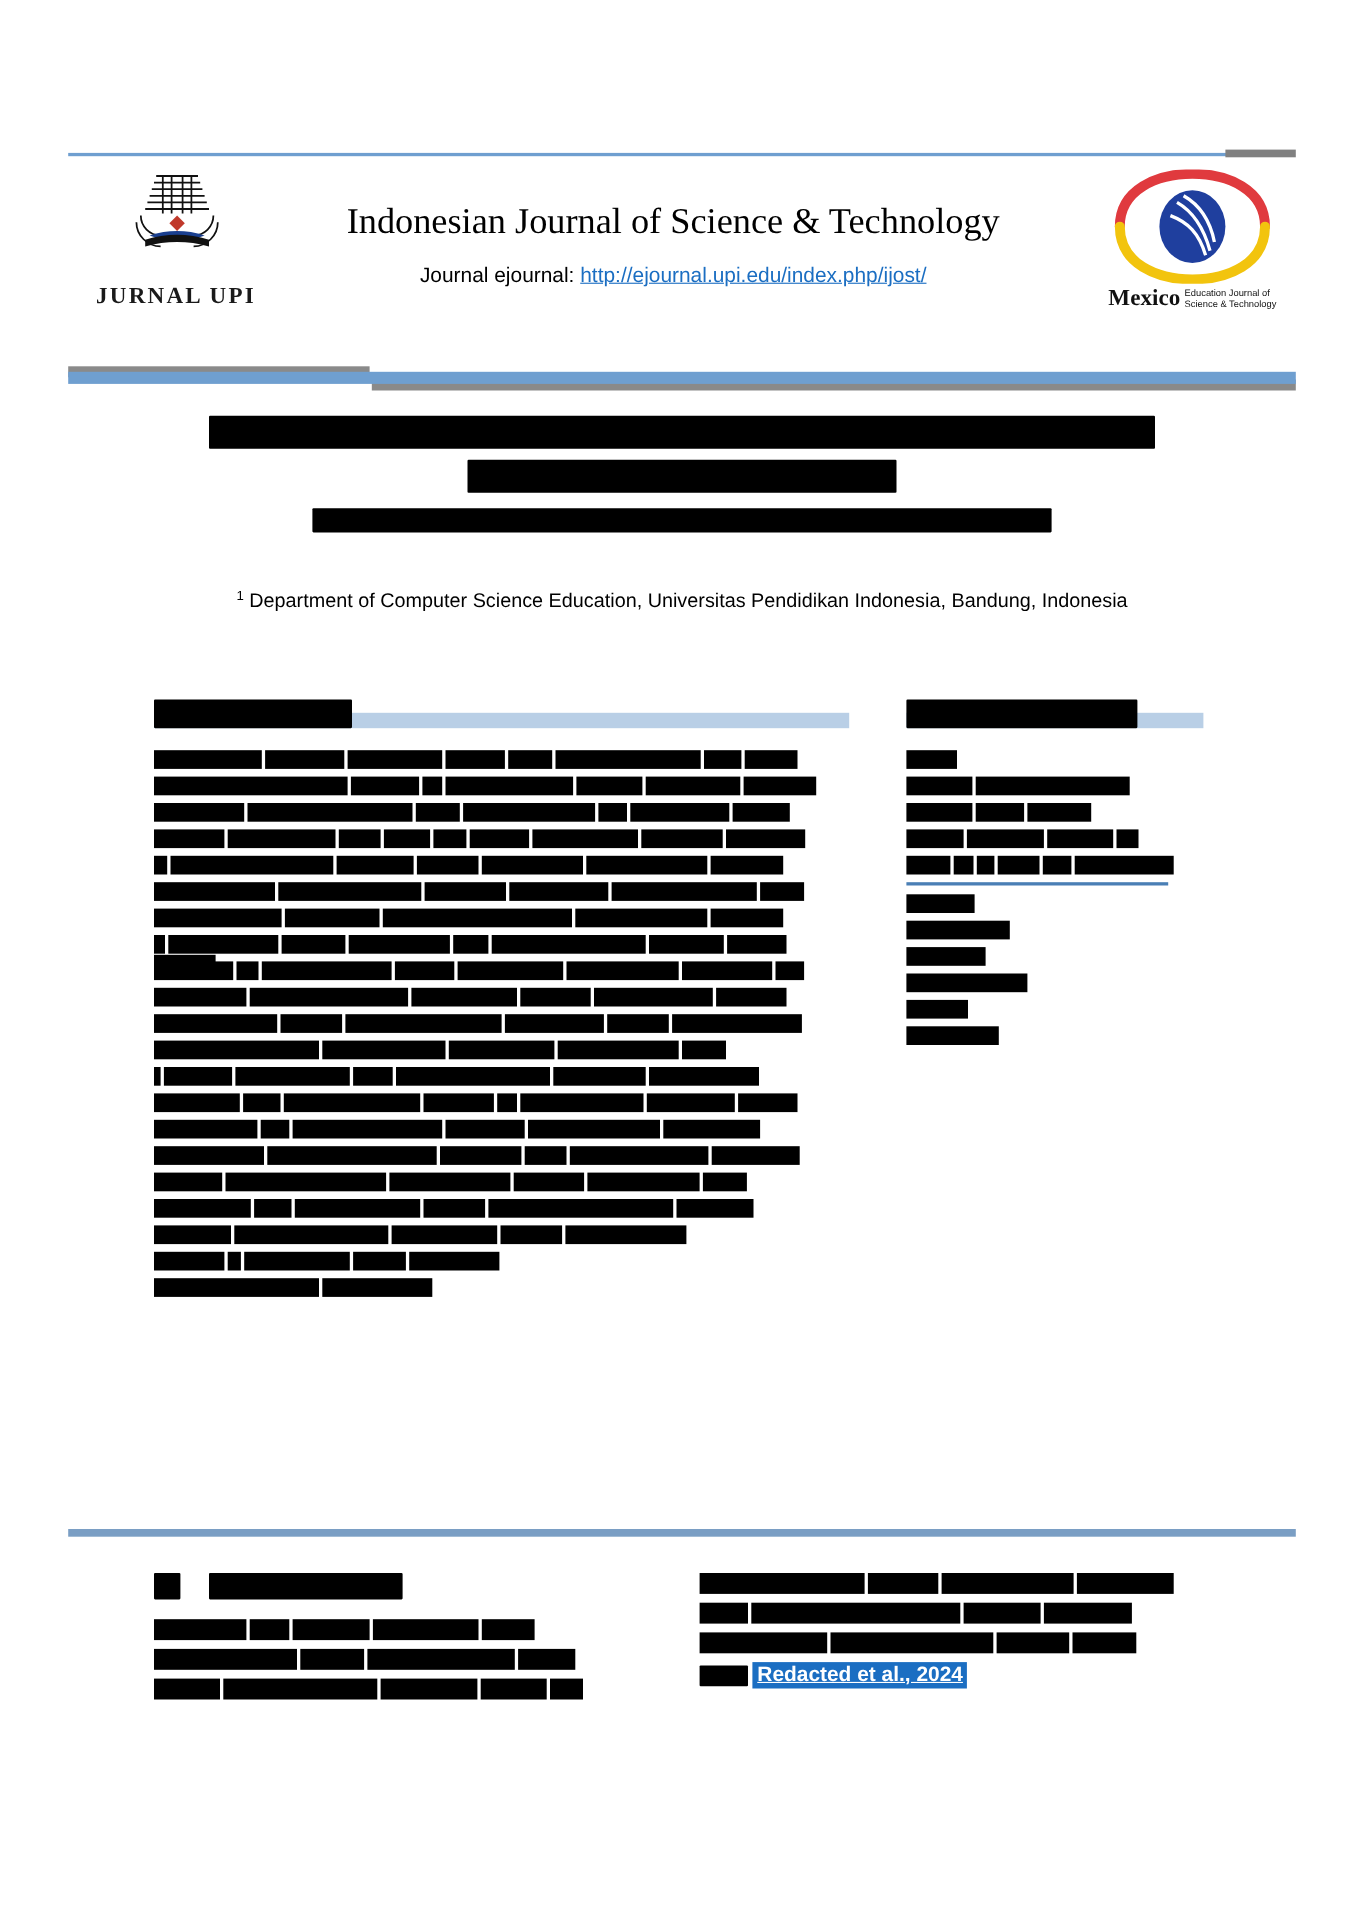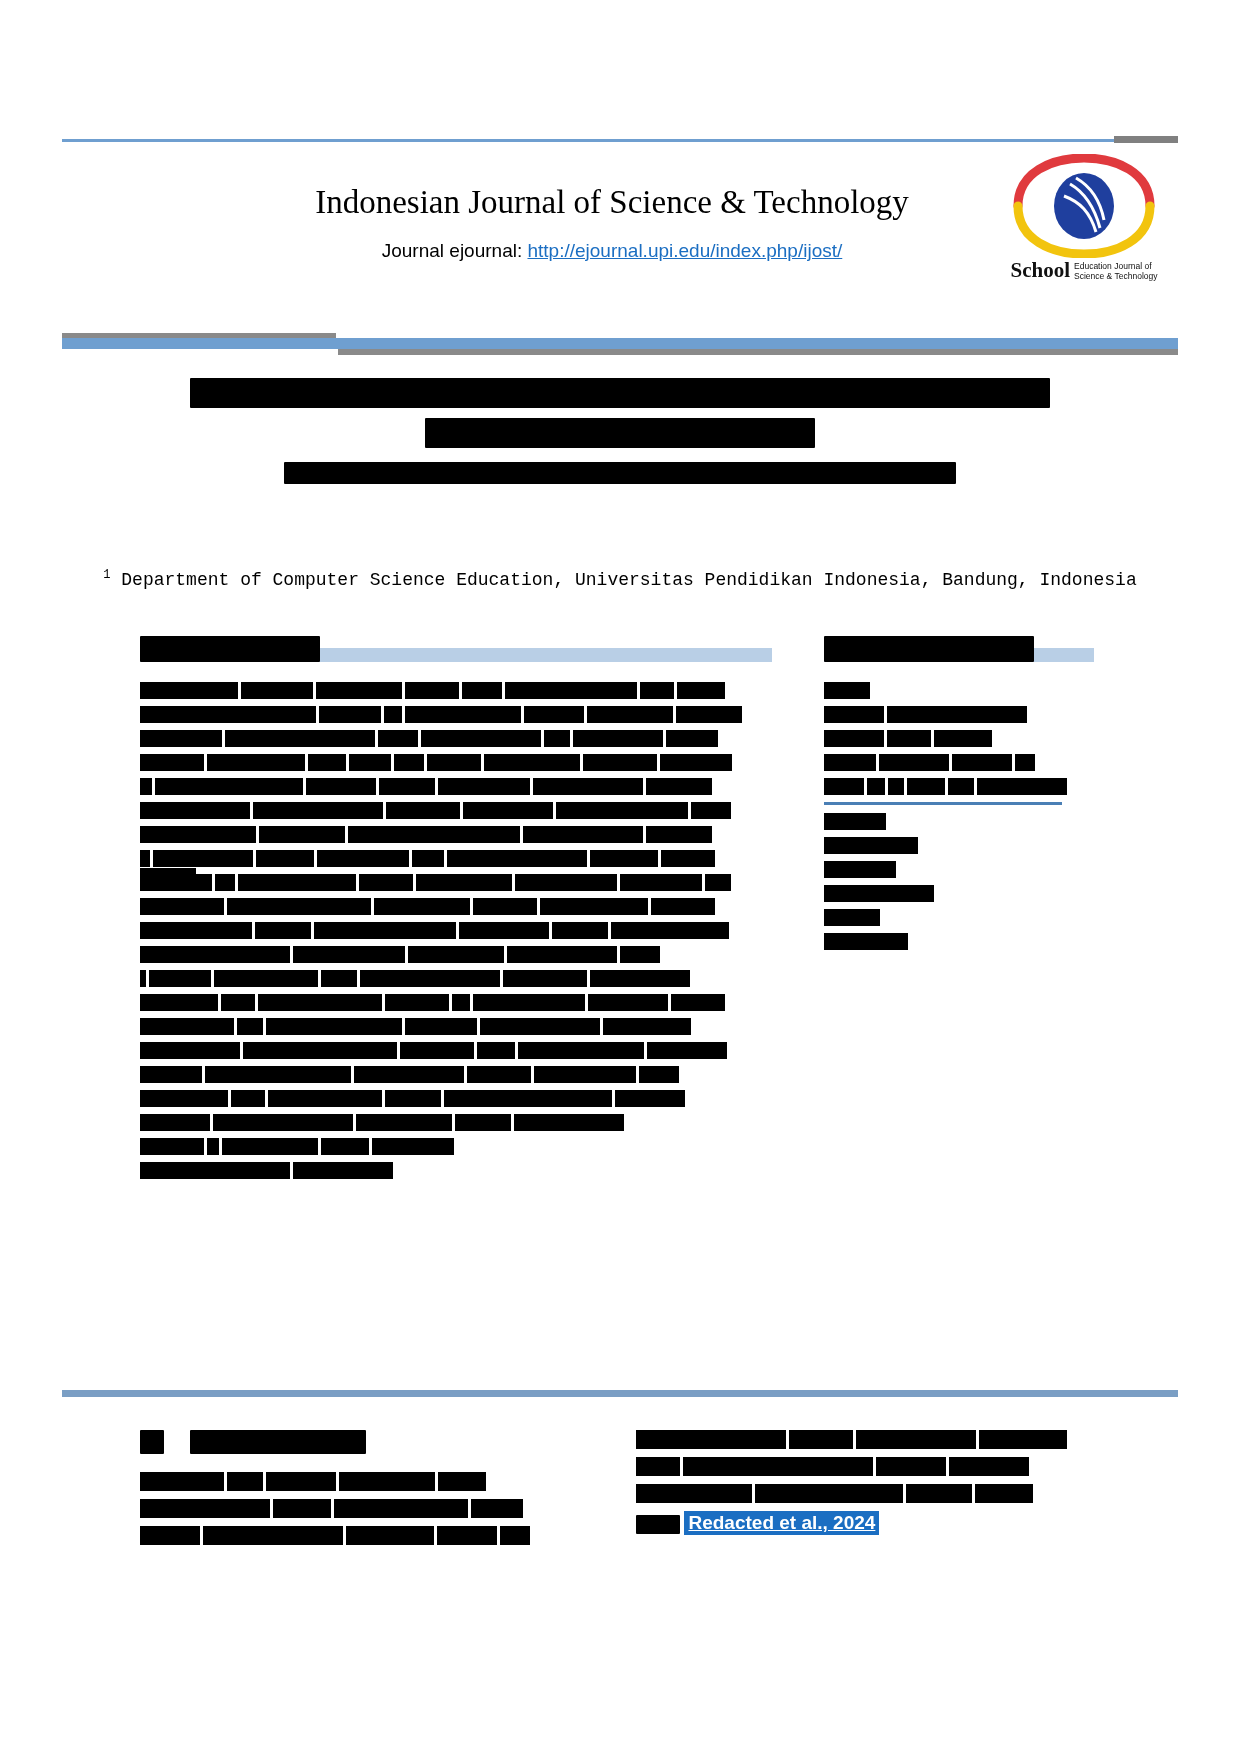--- a/index.html
+++ b/index.html
@@ -205,21 +205,21 @@
     left: 0;
     width: 1240px;
     text-align: center;
     font-size: 18px;
     line-height: 26px;
     color: #000;
   }
   .affiliation sup {
     font-size: 12px;
   }
-  .aff1 { top: 562px; font-family: Liberation Mono, monospace; }
+  .aff1 { top: 528px; }
   .aff2 { top: 560px; }
 
   .correspondence {
     position: absolute;
     top: 604px;
     left: 0;
     width: 1240px;
     text-align: center;
   }
   .corr-email {
@@ -319,20 +319,36 @@
 <body>
 
 <div class="page">
 
 
   <div class="rule-top-thin"></div>
   <div class="rule-top-grey"></div>
 
   <div class="masthead">
 
+    <div class="logo-upi">
+      <div class="tower">
+        <svg viewBox="0 0 86 86" width="86" height="86" aria-hidden="true">
+          <g fill="none" stroke="#111" stroke-width="1.6">
+            <path d="M24 8 h38 M22 14 h42 M20 20 h46 M18 26 h50 M16 32 h54 M14 38 h58"></path>
+            <path d="M30 8 v34 M56 8 v34 M38 8 v34 M48 8 v34"></path>
+            <path d="M10 44 c0 10 8 18 18 18 M76 44 c0 10 -8 18 -18 18"></path>
+            <path d="M6 50 c0 12 10 22 22 22 M80 50 c0 12 -10 22 -22 22"></path>
+          </g>
+          <path d="M43 44 l7 7 -7 7 -7 -7 z" fill="#c0392b"></path>
+          <path d="M18 62 q25 -8 50 0 q-25 10 -50 0 z" fill="#1a3f8f"></path>
+          <path d="M14 66 q29 -9 58 0 l0 6 q-29 -8 -58 0 z" fill="#111"></path>
+        </svg>
+      </div>
+      <div class="wordmark">JURNAL UPI</div>
+    </div>
 
     <div class="journal-title">Indonesian Journal of Science &amp; Technology</div>
 
     <div class="homepage-line">
       <span>Journal ejournal:</span>
       <a href="#">http://ejournal.upi.edu/index.php/ijost/</a>
     </div>
 
     <div class="logo-ijost">
       <div class="ijost-mark">
@@ -341,21 +357,21 @@
           <path d="M10 52 C10 86 44 100 76 100 C108 100 142 86 142 52" fill="none" stroke="#f2c40e" stroke-width="9" stroke-linecap="round"></path>
           <ellipse cx="76" cy="52" rx="30" ry="33" fill="#1f3f9e"></ellipse>
           <g stroke="#ffffff" stroke-width="3" fill="none">
             <path d="M62 30 C76 38 86 52 92 74"></path>
             <path d="M56 42 C72 48 82 58 88 78"></path>
             <path d="M68 24 C82 32 92 46 96 66"></path>
           </g>
         </svg>
       </div>
       <div class="ijost-text">
-        <span class="big">School</span><span class="small"><span>Education Journal of</span><br><span>Science &amp; Technology</span></span>
+        <span class="big">Mexico</span><span class="small"><span>Education Journal of</span><br><span>Science &amp; Technology</span></span>
       </div>
     </div>
   </div>
 
   <div class="bar-thick-grey-left"></div>
   <div class="bar-thick-grey-right"></div>
   <div class="bar-thick"></div>
 
   <div class="title-block">
     <div class="title-line">

